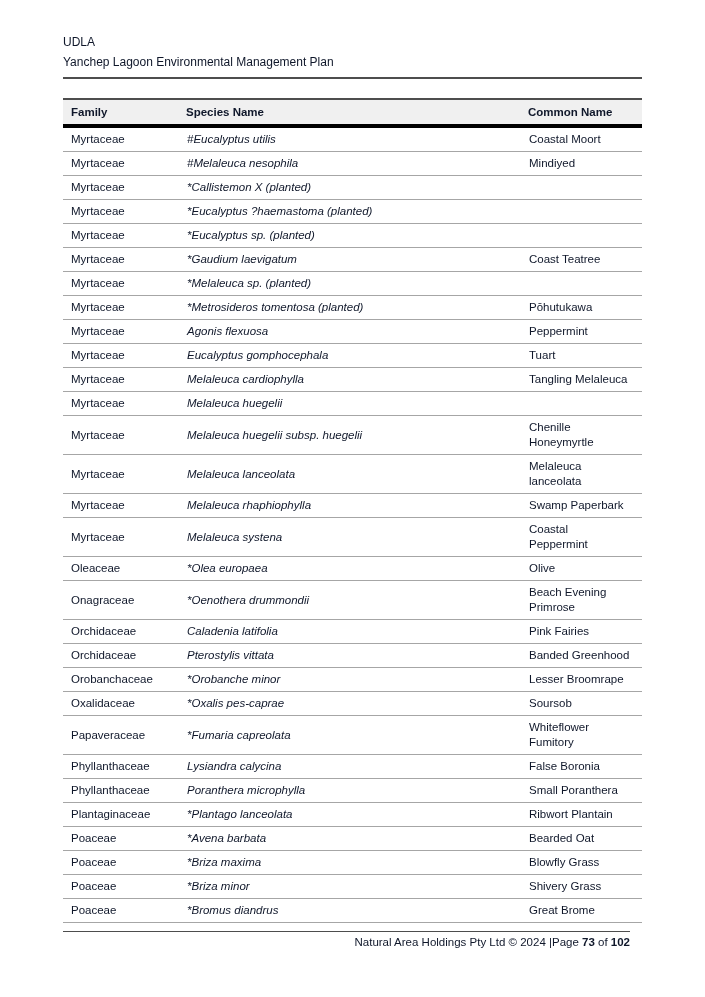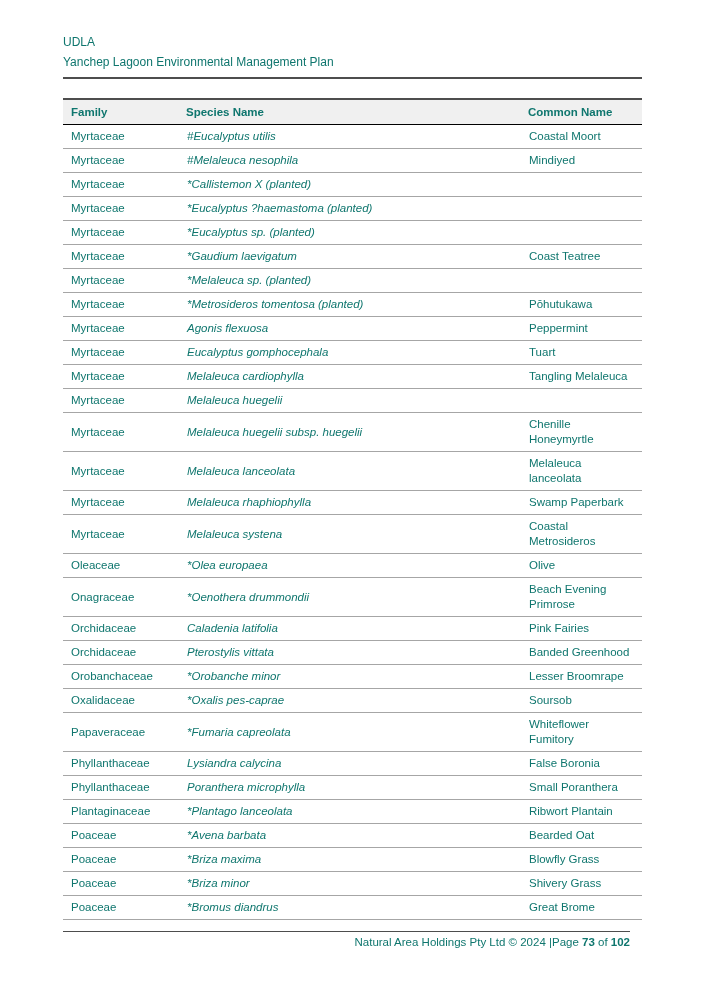--- a/index.html
+++ b/index.html
@@ -1,42 +1,42 @@
 <!DOCTYPE html>
 <html><head>
 <meta charset="utf-8">
 <style>
   html, body { margin:0; padding:0; background:#ffffff; }
   .page {
     position:relative;
     width:705px; height:997px;
     background:#ffffff;
     font-family:"Liberation Sans", sans-serif;
-    color:#0f766e;
+    color:#0f172a;
     box-sizing:border-box;
     padding:32px 63px 8px 63px;
     overflow:hidden;
   }
   .doc-header { font-size:12px; line-height:20px; }
   .doc-header .line { display:block; }
   .header-rule {
     border:none; border-top:2px solid #4d4d4d;
     margin:5px 0 0 0; height:0;
   }
   table.species-table {
     width:579px;
     border-collapse:collapse;
     table-layout:fixed;
     margin-top:19px;
     font-size:11.5px;
   }
   table.species-table thead th {
     background:#f0f0f0;
     border-top:2px solid #4d4d4d;
-    border-bottom:1px solid #000000;
+    border-bottom:4px solid #000000;
     font-weight:bold;
     text-align:left;
     height:24px;
     padding:0;
   }
   table.species-table th:first-child,
   table.species-table td:first-child { padding-left:8px; }
   table.species-table td {
     border-bottom:1px solid #a6a6a6;
     padding-top:4px; padding-bottom:4px;
@@ -156,21 +156,21 @@
         </tr>
         <tr>
           <td class="cell-family">Myrtaceae</td>
           <td class="cell-species">Melaleuca rhaphiophylla</td>
           <td class="cell-common">Swamp Paperbark</td>
         </tr>
         <tr>
           <td class="cell-family">Myrtaceae</td>
           <td class="cell-species">Melaleuca systena</td>
           <td class="cell-common">Coastal
-Metrosideros</td>
+Peppermint</td>
         </tr>
         <tr>
           <td class="cell-family">Oleaceae</td>
           <td class="cell-species">*Olea europaea</td>
           <td class="cell-common">Olive</td>
         </tr>
         <tr>
           <td class="cell-family">Onagraceae</td>
           <td class="cell-species">*Oenothera drummondii</td>
           <td class="cell-common">Beach Evening

